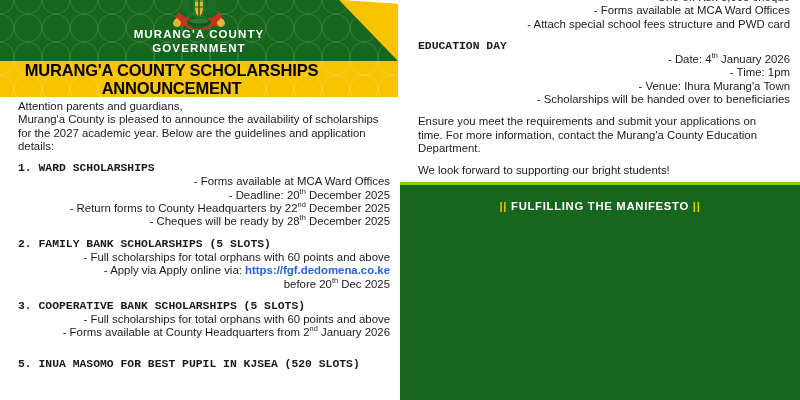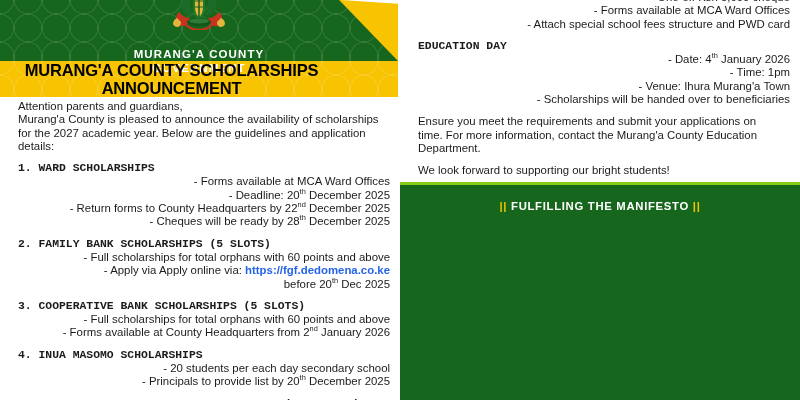--- a/index.html
+++ b/index.html
@@ -97,21 +97,20 @@
     position: absolute;
     left: 0;
     top: 27px;
     width: 398px;
     text-align: center;
     color: #ffffff;
     font-weight: bold;
     font-size: 11.5px;
     letter-spacing: 1.1px;
     line-height: 14px;
-    margin-top: 20px;
   }
 
   .banner-title {
     position: absolute;
     left: 0;
     top: 62px;
     width: 343px;
     text-align: center;
     color: #000000;
     font-weight: bold;
@@ -271,27 +270,20 @@
     <div>
       <div class="sec-head">3. COOPERATIVE BANK SCHOLARSHIPS (5 SLOTS)</div>
       <div class="bullets">
         <div>- Full scholarships for total orphans with 60 points and above</div>
         <div><span>- Forms available at County Headquarters from 2</span><sup>nd</sup><span> January 2026</span></div>
       </div>
     </div>
 
     <div class="gap-sm"></div>
 
-    <div>
-      <div class="sec-head">4. INUA MASOMO SCHOLARSHIPS</div>
-      <div class="bullets">
-        <div>- 20 students per each day secondary school</div>
-        <div><span>- Principals to provide list by 20</span><sup>th</sup><span> December 2025</span></div>
-      </div>
-    </div>
 
     <div class="gap-sm"></div>
 
     <div>
       <div class="sec-head">5. INUA MASOMO FOR BEST PUPIL IN KJSEA (520 SLOTS)</div>
 
     </div>
   </div>
 
   <div class="col col-right">

